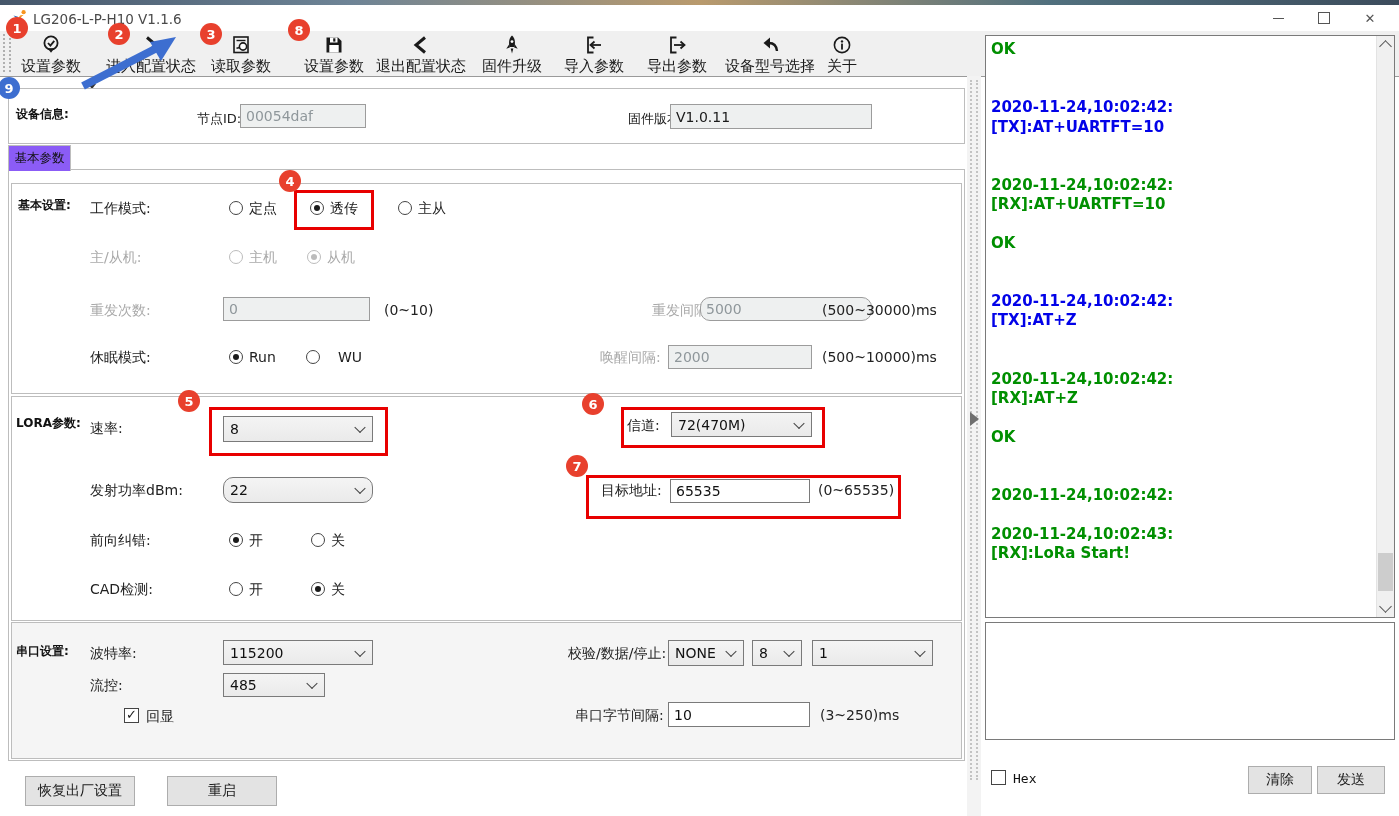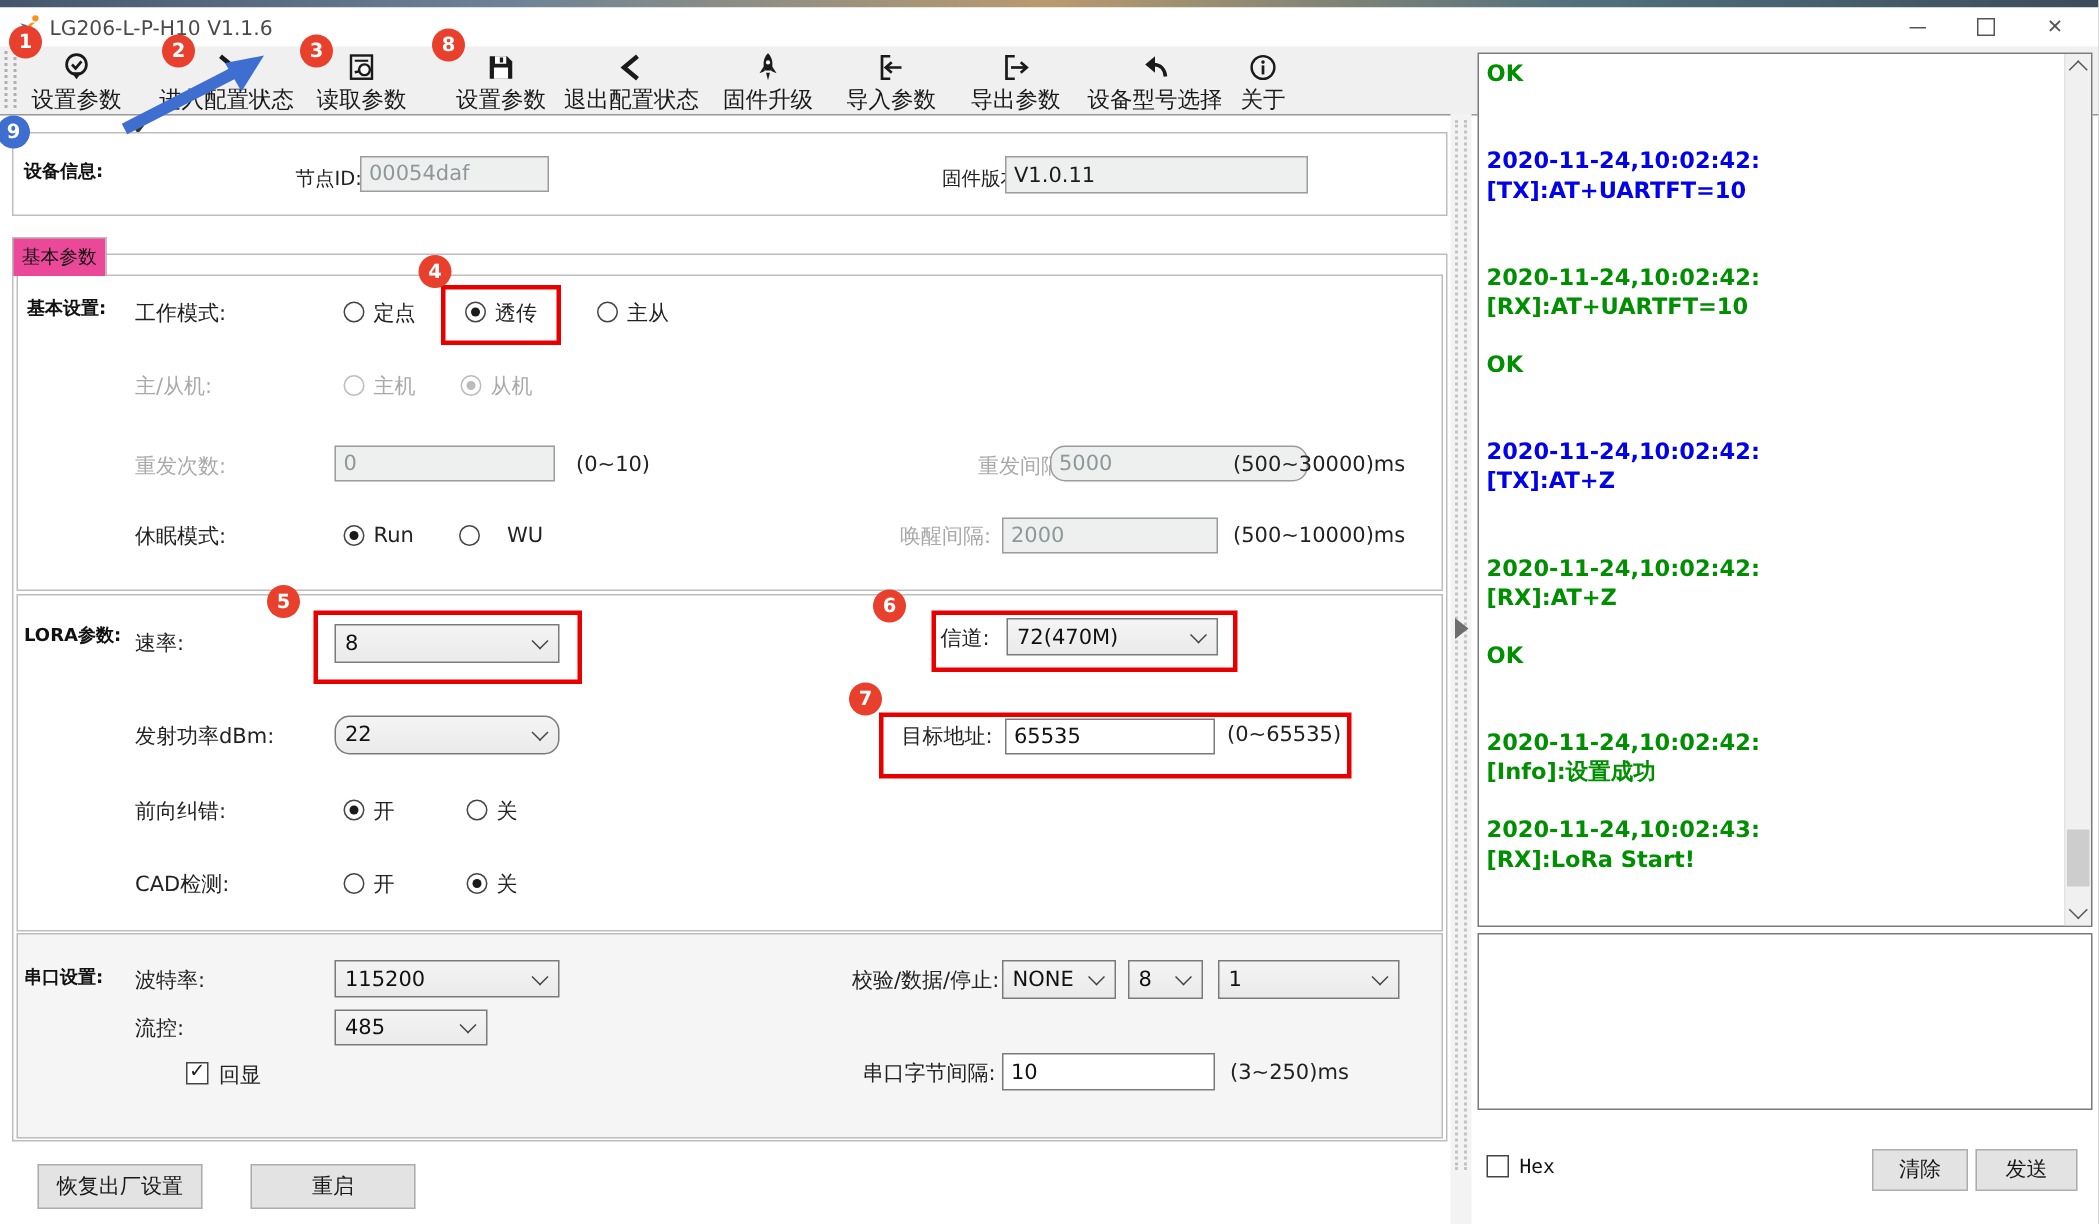--- a/index.html
+++ b/index.html
@@ -196,21 +196,21 @@
     <span class="caret" style="left:862px;top:57px;"></span>
   </div>
 
   <div class="abs grpbox" style="left:8px;top:88px;width:955px;height:54px;"></div>
   <span class="abs secttl" style="left:16px;top:106px;">设备信息:</span>
   <span class="abs lbl" style="left:197px;top:110px;font-size:13px;">节点ID:</span>
   <div class="abs tin" style="left:240px;top:104px;width:126px;height:24px;">00054daf</div>
   <span class="abs lbl" style="left:628px;top:110px;font-size:13px;">固件版本:</span>
   <div class="abs tin dark" style="left:670px;top:104px;width:202px;height:25px;">V1.0.11</div>
 
-  <div class="abs" style="left:8px;top:158px;width:61px;height:25px;border:1px solid #bdbdbd;border-bottom:none;background:#ec4899;z-index:2;display:flex;align-items:center;justify-content:center;font-size:12.5px;color:#111;">基本参数</div>
+  <div class="abs" style="left:8px;top:145px;width:61px;height:25px;border:1px solid #bdbdbd;border-bottom:none;background:#8b5cf6;z-index:2;display:flex;align-items:center;justify-content:center;font-size:12.5px;color:#111;">基本参数</div>
   <div class="abs" style="left:8px;top:169px;width:955px;height:590px;border:1px solid #bdbdbd;background:#fff;"></div>
 
   <div class="abs grpbox" style="left:11px;top:183px;width:949px;height:209px;"></div>
   <span class="abs secttl" style="left:18px;top:197px;">基本设置:</span>
 
   <span class="abs lbl" style="left:90px;top:200px;">工作模式:</span>
   <span class="abs rad" style="left:229px;top:201px;"></span>
   <span class="abs lbl" style="left:249px;top:200px;">定点</span>
   <span class="abs rad sel" style="left:310px;top:201px;"></span>
   <span class="abs lbl" style="left:330px;top:200px;">透传</span>
@@ -339,21 +339,20 @@
         <div class="ln blue">[TX]:AT+Z</div>
         <div class="ln ">&nbsp;</div>
         <div class="ln ">&nbsp;</div>
         <div class="ln green">2020-11-24,10:02:42:</div>
         <div class="ln green">[RX]:AT+Z</div>
         <div class="ln ">&nbsp;</div>
         <div class="ln green">OK</div>
         <div class="ln ">&nbsp;</div>
         <div class="ln ">&nbsp;</div>
         <div class="ln green">2020-11-24,10:02:42:</div>
-        <div class="ln green">[Info]:设置成功</div>
         <div class="ln ">&nbsp;</div>
         <div class="ln green">2020-11-24,10:02:43:</div>
         <div class="ln green">[RX]:LoRa Start!</div>
       </div>
     <div class="sbar">
       <span class="sarrow up"></span>
       <span class="sarrow down"></span>
       <div class="sthumb"></div>
     </div>
   </div>

